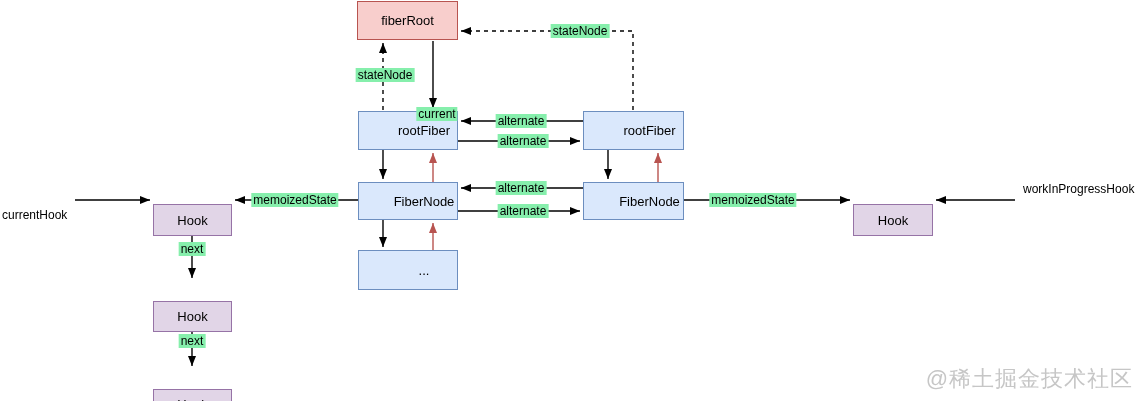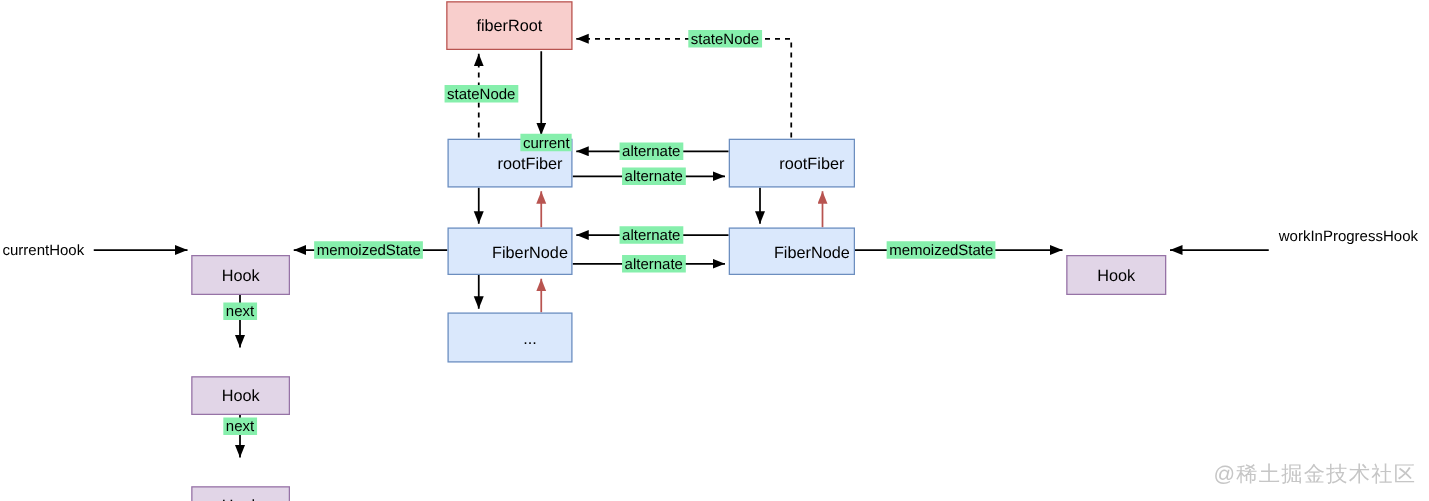--- a/index.html
+++ b/index.html
@@ -36,21 +36,21 @@
     position:absolute;
     transform:translate(0,-50%);
     font-size:12px;color:#000;
     white-space:nowrap;
     background:transparent;
   }
   #watermark{
     position:absolute;
     right:8px;top:379px;
     transform:translate(0,-50%);
-    font-size:17px;
+    font-size:22px;
     color:#c6c6c6;
     letter-spacing:1px;
     white-space:nowrap;
   }
 
   
   #n-fiberroot{left:357px;top:1px;width:101px;height:39px;}
   #n-rootfiber-cur{left:358px;top:111px;width:100px;height:39px;}
   #n-rootfiber-wip{left:583px;top:111px;width:101px;height:39px;}
   #n-fibernode-cur{left:358px;top:182px;width:100px;height:38px;}
@@ -125,17 +125,17 @@
   <div class="edge-label" style="left:437px;top:75px;margin-top:39px;">current</div>
   <div class="edge-label" style="left:580px;top:31px;">stateNode</div>
   <div class="edge-label" style="left:521px;top:121px;">alternate</div>
   <div class="edge-label" style="left:523px;top:141px;">alternate</div>
   <div class="edge-label" style="left:521px;top:188px;">alternate</div>
   <div class="edge-label" style="left:523px;top:211px;">alternate</div>
   <div class="edge-label" style="left:295px;top:200px;">memoizedState</div>
   <div class="edge-label" style="left:753px;top:200px;">memoizedState</div>
   <div class="edge-label" style="left:192px;top:249px;">next</div>
   <div class="edge-label" style="left:192px;top:341px;">next</div>
-  <div class="free-label" style="left:2px;top:200px;">currentHook</div>
+  <div class="free-label" style="left:2px;top:215px;">currentHook</div>
   <div class="free-label" style="left:1023px;top:189px;">workInProgressHook</div>
 
   <div id="watermark">@稀土掘金技术社区</div>
 </div>
 
 </body></html>

